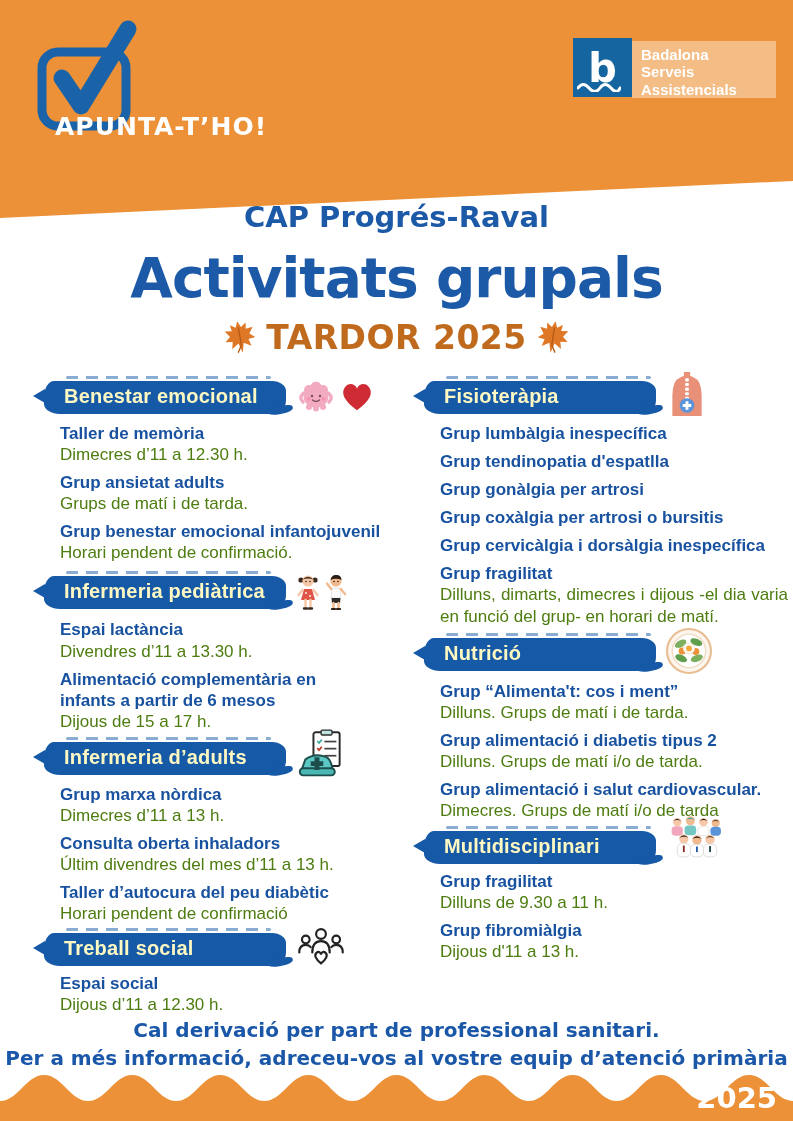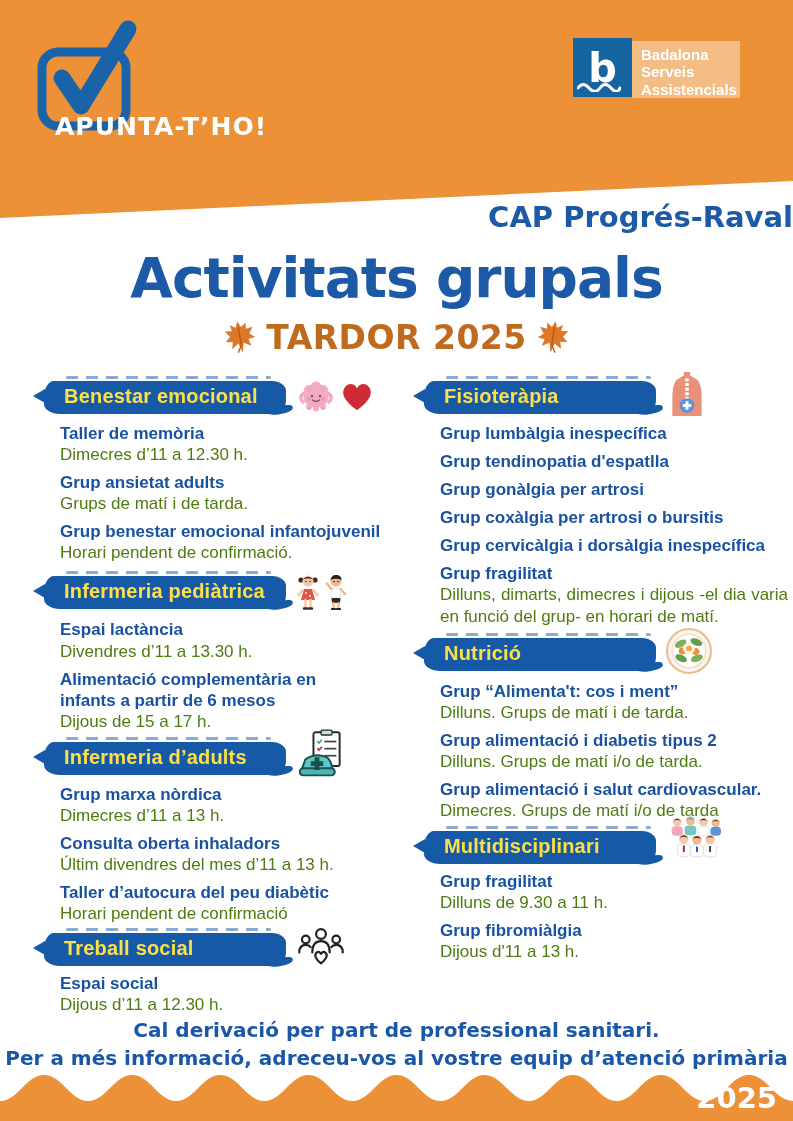--- a/index.html
+++ b/index.html
@@ -18,40 +18,40 @@
     font-weight:bold;font-size:25px;letter-spacing:1px;white-space:nowrap;
   }
   .bsa{position:absolute;left:573px;top:38px;display:flex;}
   .bsa-square{
     position:relative;width:59px;height:59px;background:#1566A0;color:#fff;
     font-family:"DejaVu Sans",sans-serif;font-weight:bold;font-size:40px;
     display:flex;align-items:center;justify-content:center;line-height:1;
   }
   .bsa-square svg{position:absolute;left:4px;bottom:5px;}
   .bsa-badge{
-    width:108px;height:57px;margin-top:3px;background:#F3BD85;box-sizing:border-box;
+    width:144px;height:57px;margin-top:3px;background:#F3BD85;box-sizing:border-box;
     padding:5px 0 0 9px;color:#fff;font-weight:bold;font-size:15px;line-height:1.15;
     font-family:"Liberation Sans",sans-serif;
   }
   
   .titles{position:absolute;top:200px;left:0;width:100%;text-align:center;color:#1C5AA8;}
-  .t1{font-family:"DejaVu Sans",sans-serif;font-weight:bold;font-size:29px;text-align:right;}
+  .t1{font-family:"DejaVu Sans",sans-serif;font-weight:bold;font-size:29px;}
   .t2{font-family:"DejaVu Sans",sans-serif;font-weight:bold;font-size:55px;letter-spacing:-1px;margin-top:16px;line-height:1.05;}
   .t3{margin-top:10px;display:flex;align-items:center;justify-content:center;gap:10px;}
   .t3-label{font-family:"DejaVu Sans",sans-serif;font-weight:bold;font-size:33px;color:#C06A1E;letter-spacing:.5px;}
   .leaf-l{transform:rotate(-10deg);}
   .leaf-r{transform:rotate(9deg);}
   
   .col{position:absolute;top:378px;}
   .col-left{left:44px;width:368px;}
   .col-right{left:424px;width:364px;}
   .sec{margin-bottom:9px;}
   .sec-head{display:flex;align-items:center;margin-bottom:7px;}
   .brush{
-    position:relative;background:#1659A6;color:#fde047;height:33px;box-sizing:border-box;
+    position:relative;background:#1659A6;color:#fef9c3;height:33px;box-sizing:border-box;
     display:flex;align-items:center;padding:0 12px 2px 20px;
     border-radius:10px 14px 12px 16px / 16px 10px 14px 10px;
   }
   .col-left .brush{width:242px;}
   .col-right .brush{width:232px;}
   .brush::before{
     content:"";position:absolute;left:-11px;top:8px;
     border-top:7px solid transparent;border-bottom:7px solid transparent;
     border-right:12px solid #1659A6;
   }

